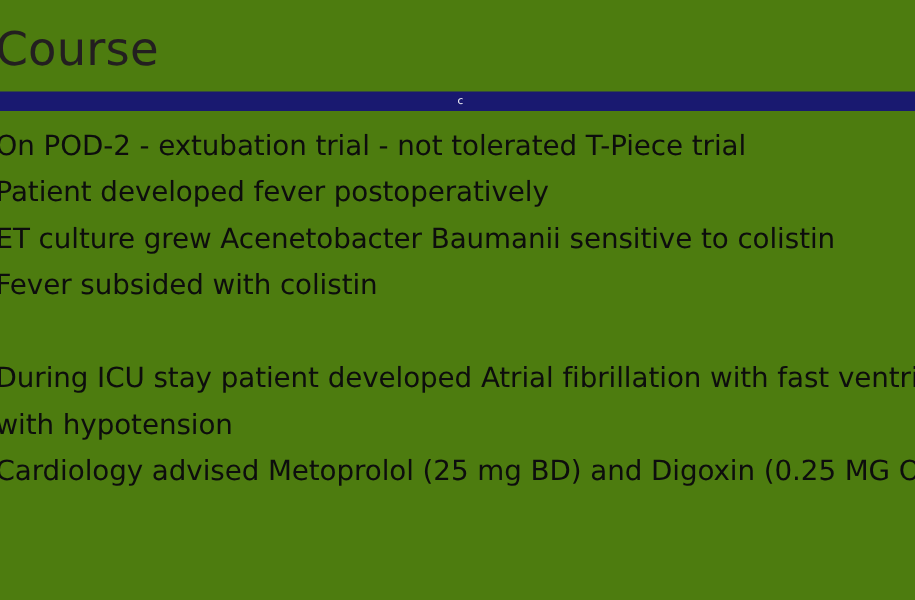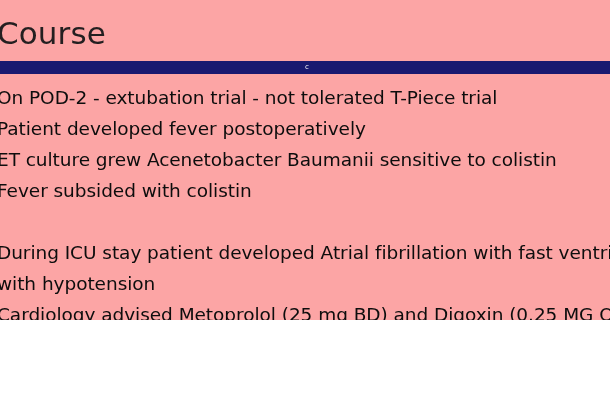--- a/index.html
+++ b/index.html
@@ -11,22 +11,22 @@
     width: 610px;
     height: 400px;
     overflow: hidden;
     font-family: "DejaVu Sans", "Liberation Sans", sans-serif;
     -webkit-font-smoothing: antialiased;
   }
 
   #slide {
     position: relative;
     width: 610px;
-    height: 320px;
-    background: #fca5a5;
+    height: 400px;
+    background: #4d7c0f;
     overflow: hidden;
   }
 
   
   #slide-title {
     position: absolute;
     left: -3px;
     top: 14px;
     width: 640px;
     height: 40px;

